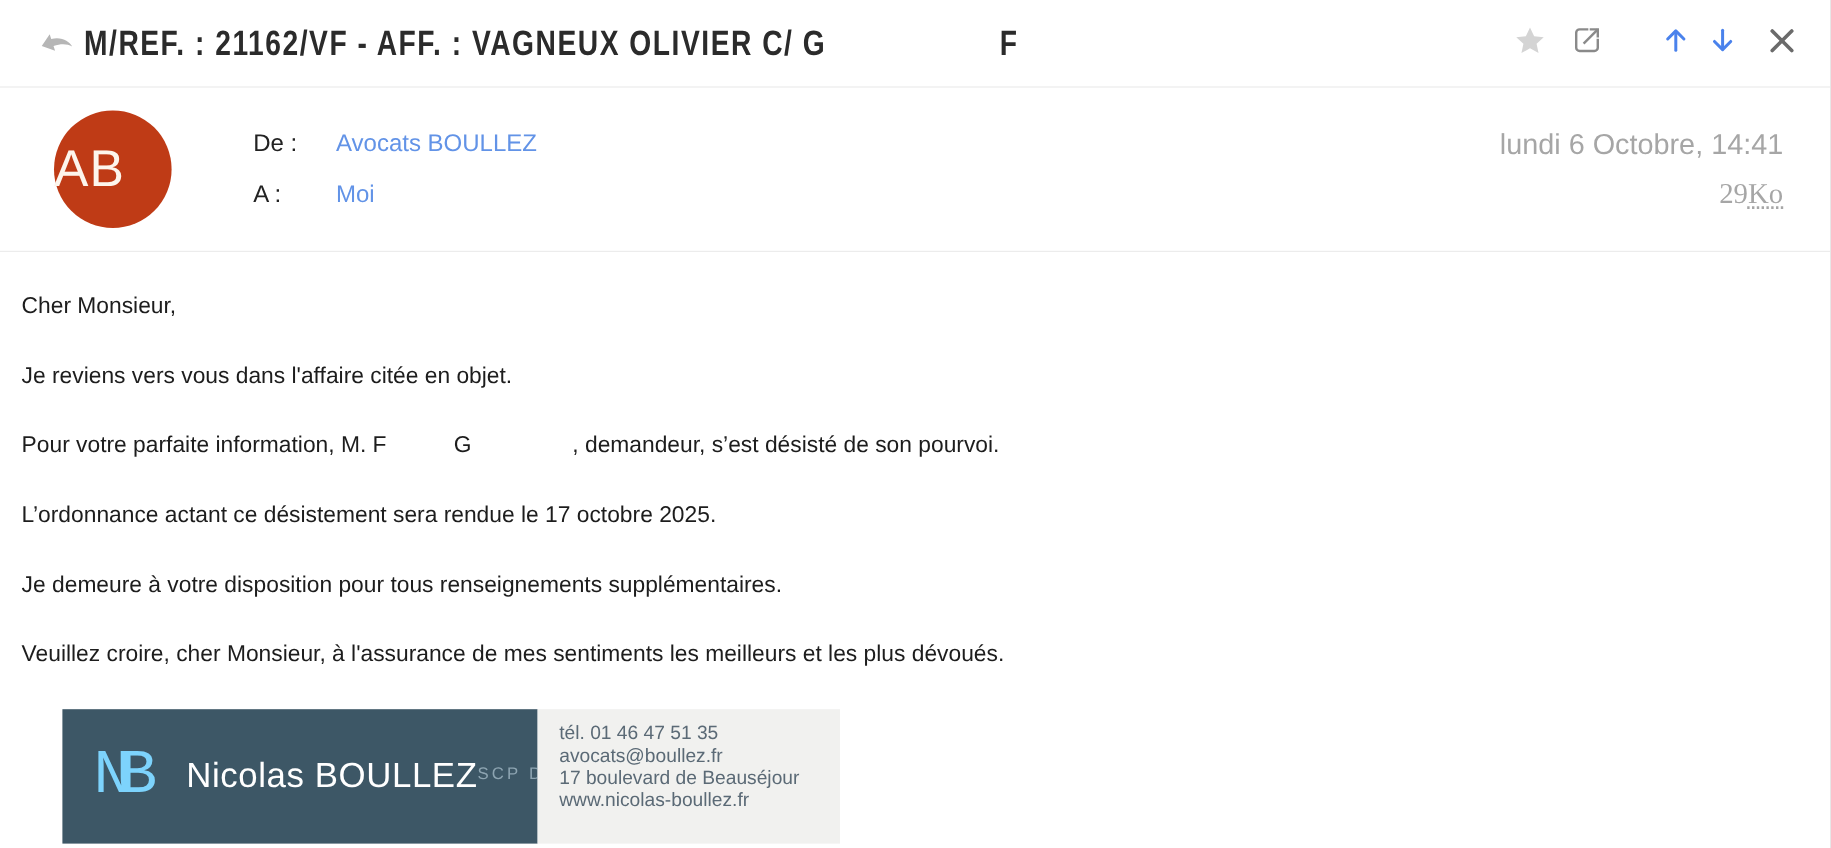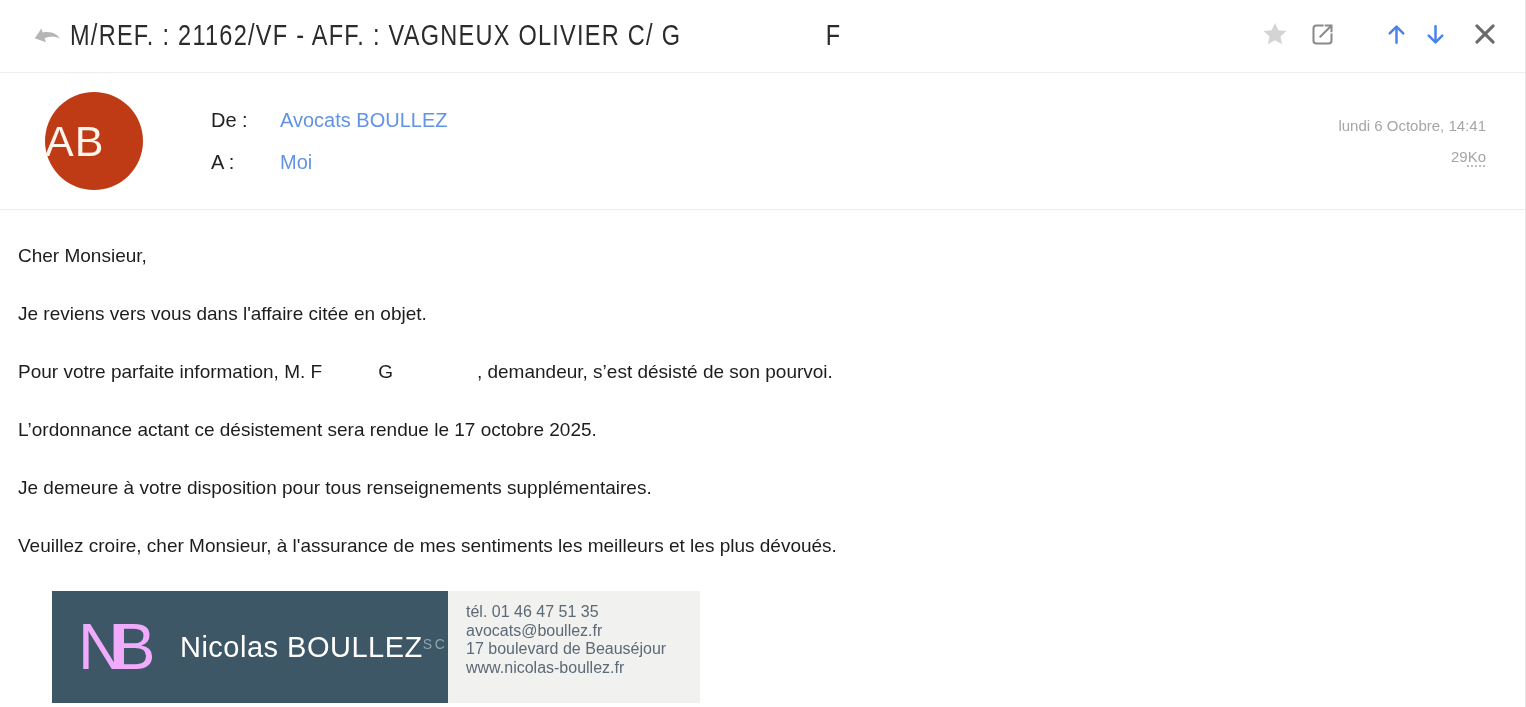--- a/index.html
+++ b/index.html
@@ -11,20 +11,21 @@
     border-right: 1px solid #e7e7e7;
   }
 
   
   .header {
     height: 73px;
     display: flex; align-items: center;
     padding: 0 27px 0 26px;
     border-bottom: 1px solid #ececec;
     background: #fff;
+    font-weight: bold;
   }
   .back-btn {
     width: 40px; height: 40px;
     display: flex; align-items: center; justify-content: center;
     margin-right: 4px; cursor: pointer; flex: 0 0 auto;
   }
   .subject-wrap {
     flex: 1 1 auto; overflow: hidden;
   }
   .subject {
@@ -66,23 +67,23 @@
     display: flex; flex-direction: column; gap: 19px;
     font-size: 20px;
   }
   .field-row { display: flex; align-items: baseline; }
   .field-label { width: 69px; color: #222; }
   .field-link { color: #6293e7; cursor: pointer; }
   .meta-right {
     margin-left: auto;
     display: flex; flex-direction: column; gap: 14px;
     align-items: flex-end;
-    font-size: 15px; color: #a6a6a6;
-  }
-  .msg-size { cursor: pointer; }
+    font-size: 24px; color: #a6a6a6;
+  }
+  .msg-size { cursor: pointer; font-family: Liberation Serif, serif; }
   .msg-size .unit {
     text-decoration: underline dotted #a6a6a6;
     text-underline-offset: 4px;
   }
 
   
   .mail-body {
     padding: 33px 40px 0 18px;
     font-size: 19px; color: #1d1d1d;
   }
@@ -96,22 +97,22 @@
     width: 648px; height: 112px;
     display: flex;
   }
   .sig-left {
     width: 396px; height: 100%;
     background: #3d5766;
     display: flex; align-items: center;
     padding-left: 26px;
   }
   .monogram {
-    font-family: Liberation Sans, sans-serif;
-    font-size: 64px; line-height: 1; color: #f0abfc;
+    font-family: Liberation Mono, monospace;
+    font-size: 52px; line-height: 1; color: #7dd3fc;
     letter-spacing: -0.18em; padding-right: 0.22em;
     margin-right: 22px; flex: 0 0 auto;
   }
   .sig-name-block { display: flex; flex-direction: row; }
   .sig-name { font-size: 29px; color: #ffffff; letter-spacing: 0.5px; white-space: nowrap; }
   .sig-subtitle {
     font-size: 14px; color: #8da4b1; letter-spacing: 2.6px;
     margin-top: 5px; white-space: nowrap;
   }
   .sig-right {

